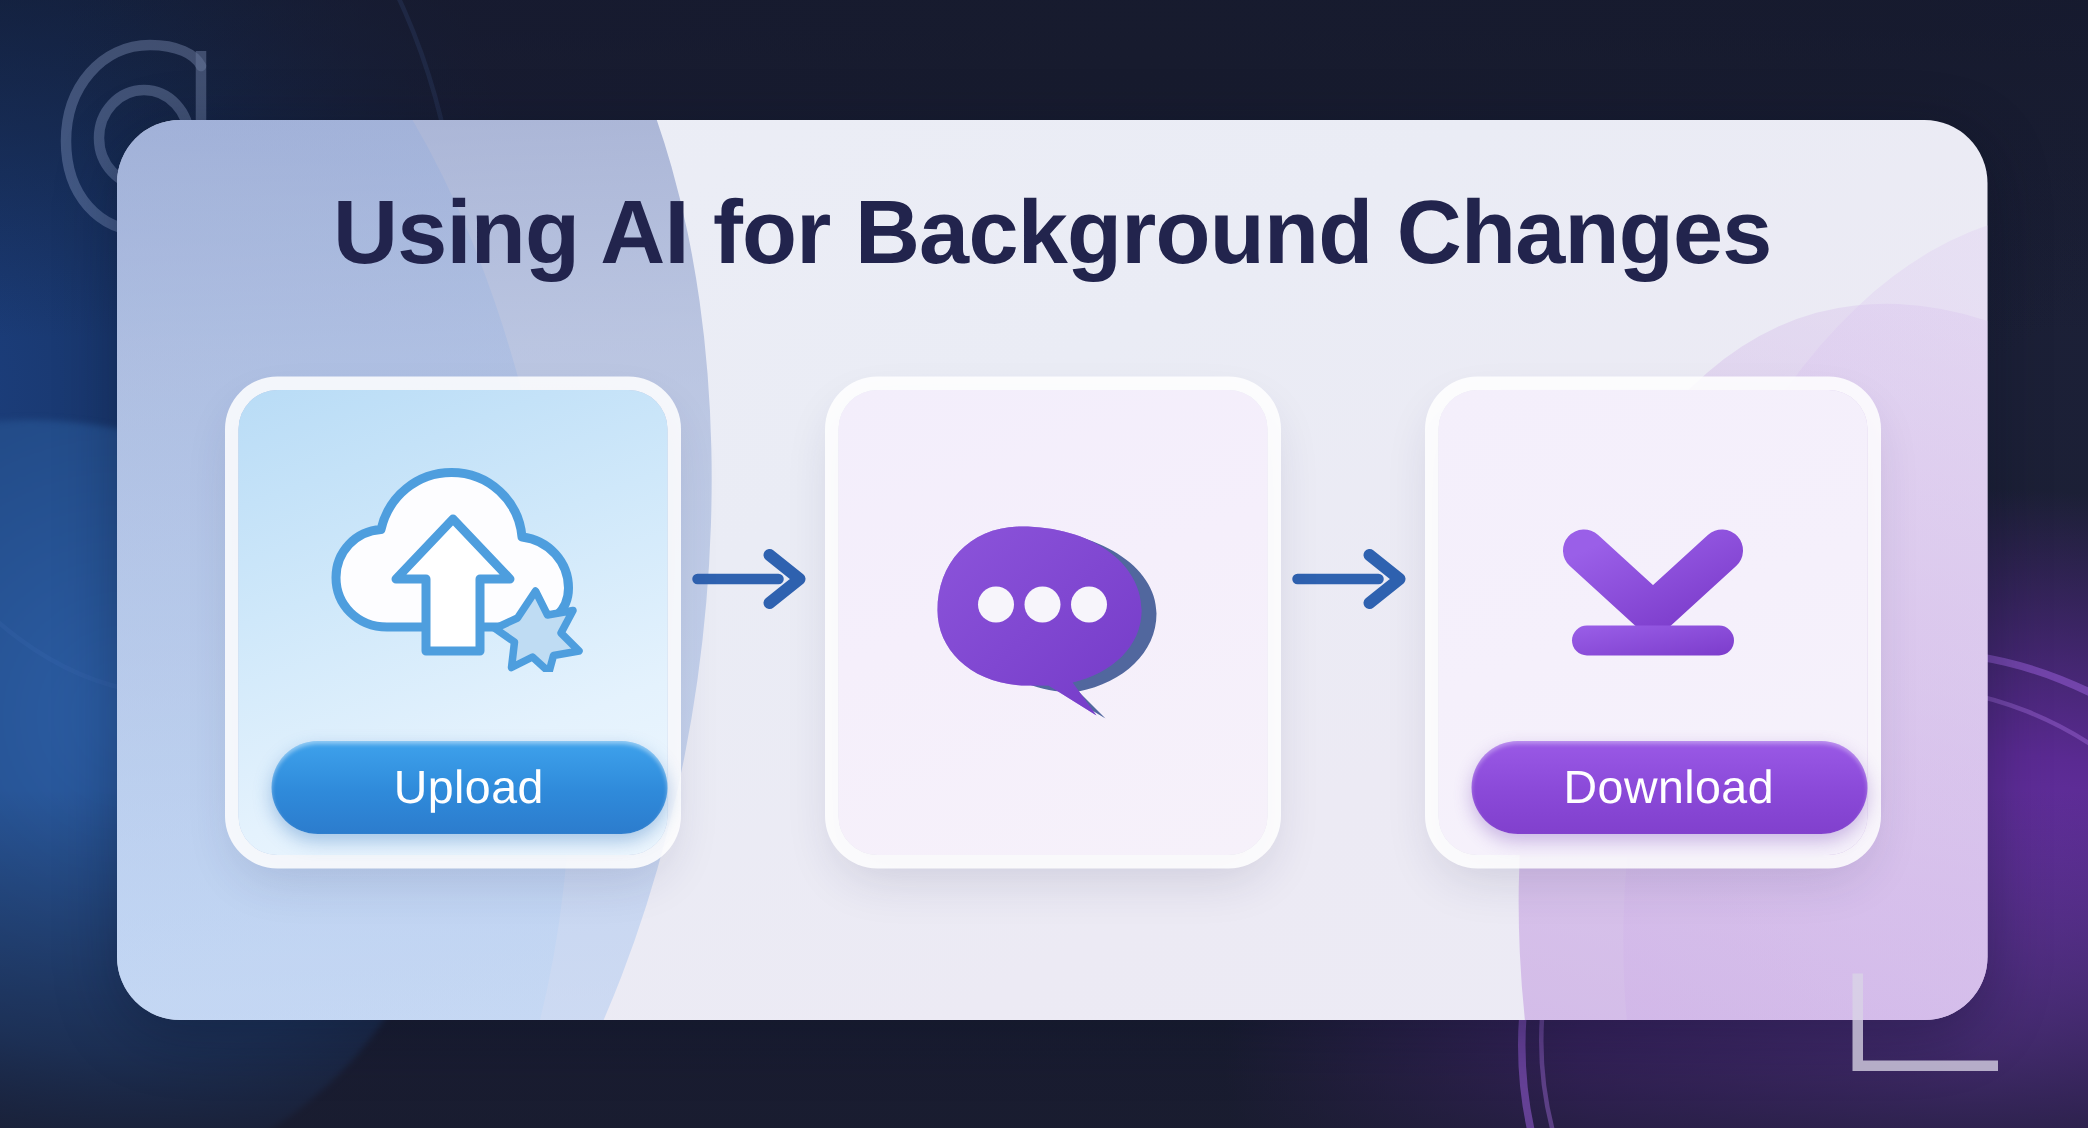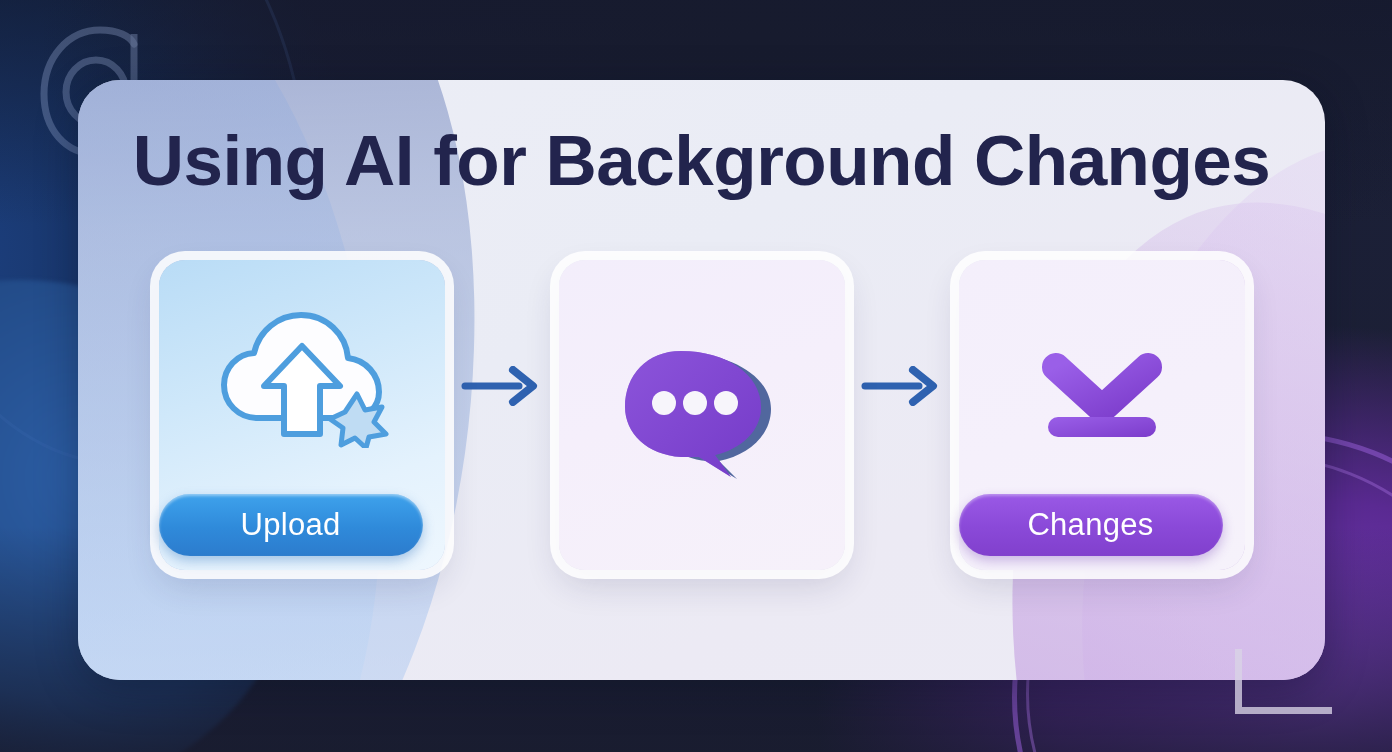--- a/index.html
+++ b/index.html
@@ -173,21 +173,21 @@
     transform: rotate(5deg);
   }
 
   
   .title {
     position: absolute;
     left: 0;
     right: 0;
     top: 40px;
     text-align: center;
-    font-size: 71px;
+    font-size: 60px;
     font-weight: bold;
     letter-spacing: -0.5px;
     color: #22244d;
     z-index: 6;
   }
 
   
   .flow {
     position: absolute;
     left: 0;
@@ -201,21 +201,21 @@
     z-index: 6;
   }
   .card {
     position: relative;
     width: 286px;
     height: 310px;
     border-radius: 26px;
     padding: 0;
     display: flex;
     flex-direction: column;
-    align-items: flex-start;
+    align-items: flex-end;
     justify-content: space-between;
     box-shadow: 0 0 0 9px rgba(255,255,255,0.86), 0 14px 34px rgba(40,40,90,0.16);
   }
   .card.blue {
     background: linear-gradient(160deg, #b9dcf6 0%, #cfe8fa 38%, #e4f2fd 72%, #eef7fe 100%);
   }
   .card.violet {
     background: linear-gradient(160deg, #f3eefb 0%, #f5effb 45%, #f6f1fa 100%);
   }
   .card.violet2 {
@@ -362,21 +362,21 @@
               <linearGradient id="dlgrad" x1="0" y1="0" x2="1" y2="1">
                 <stop offset="0%" stop-color="#9a5fe8"></stop>
                 <stop offset="100%" stop-color="#7c3ccb"></stop>
               </linearGradient>
             </defs>
             <path d="M62 6 L62 76" stroke="url(#dlgrad)" stroke-width="30" stroke-linecap="round" fill="none"></path>
             <path d="M16 56 L62 98 L108 56" stroke="url(#dlgrad)" stroke-width="28" stroke-linecap="round" stroke-linejoin="round" fill="none"></path>
             <rect x="8" y="106" width="108" height="20" rx="10" fill="url(#dlgrad)"></rect>
           </svg>
         </div>
-        <button class="cta purple-light">Changes</button>
+        <button class="cta purple-light">Download</button>
       </div>
 
     </div>
 
     <svg class="wm-gear-br" viewBox="0 0 100 100">
       <g stroke="rgba(255,255,255,0.85)" stroke-width="2" fill="none">
         <circle cx="50" cy="50" r="28"></circle>
         <circle cx="50" cy="50" r="34"></circle>
         <circle cx="50" cy="50" r="21"></circle>
         <line x1="34" y1="66" x2="66" y2="34"></line>

